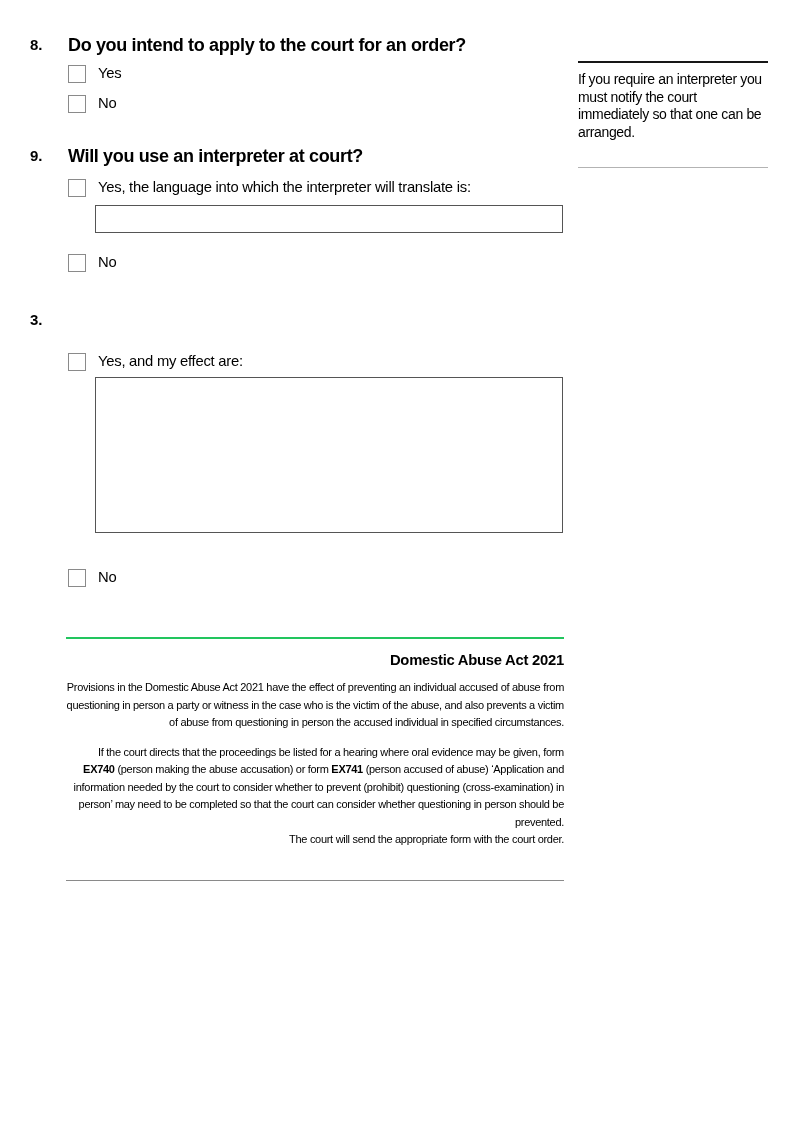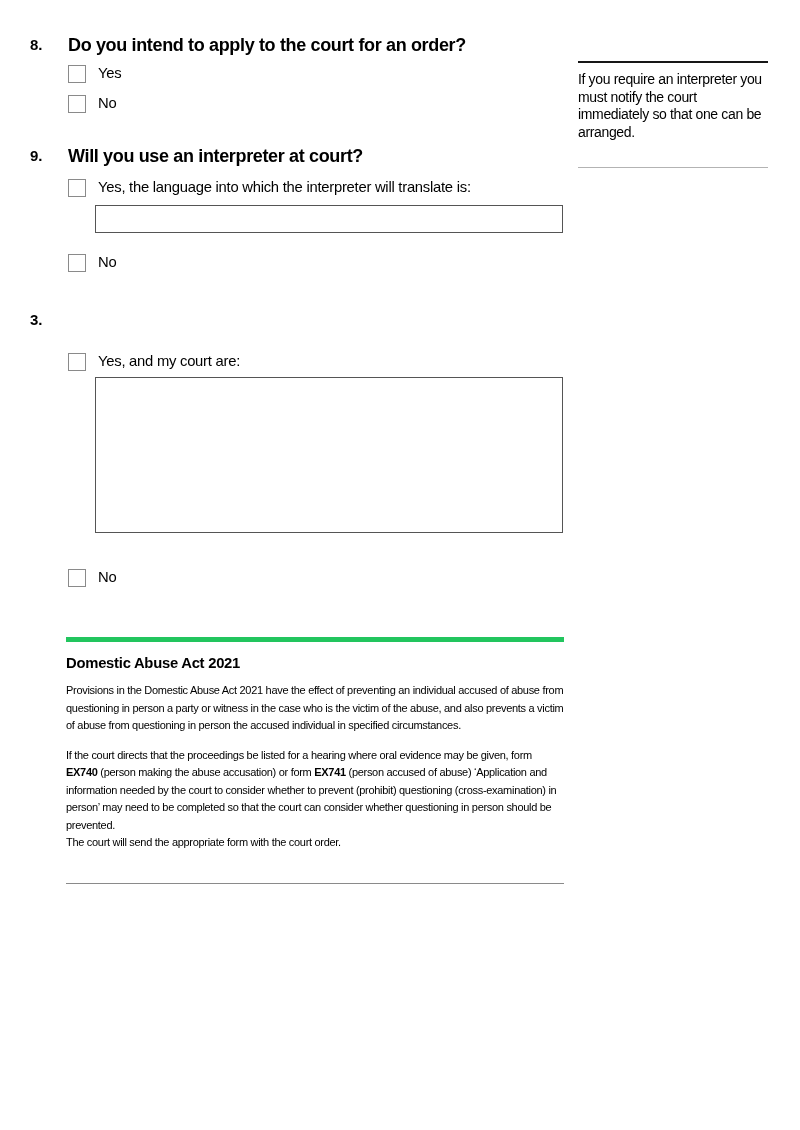--- a/index.html
+++ b/index.html
@@ -73,23 +73,24 @@
     padding: 8px 0 26px 0;
     font-size: 14px;
     line-height: 17.5px;
     letter-spacing: -0.35px;
   }
   .daa {
     position: absolute;
     left: 66px;
     top: 637px;
     width: 498px;
-    border-top: 5px solid #22c55e;
+    border-top: 2px solid #22c55e;
     border-bottom: 1px solid #8a8a8a;
     padding: 13px 0 15px 0;
+    text-align: right;
   }
   .daa-heading {
     margin: 0 0 11px 0;
     font-size: 14.8px;
     font-weight: bold;
     letter-spacing: -0.25px;
   }
   .daa-para {
     margin: 0 0 12px 0;
     font-size: 11px;
@@ -130,21 +131,21 @@
   <div class="opt" style="top:254px">
     <span class="cb"></span>
     <span class="olabel">No</span>
   </div>
 
 
   <div class="qnum" style="top:312px">3.</div>
 
   <div class="opt" style="top:353px">
     <span class="cb"></span>
-    <span class="olabel">Yes, and my court are:</span>
+    <span class="olabel">Yes, and my effect are:</span>
   </div>
 
   <textarea class="textfield" style="left: 95px; top: 377px; width: 468px; height: 156px;" value=""></textarea>
 
   <div class="opt" style="top:569px">
     <span class="cb"></span>
     <span class="olabel">No</span>
   </div>
 
   <div class="daa">

